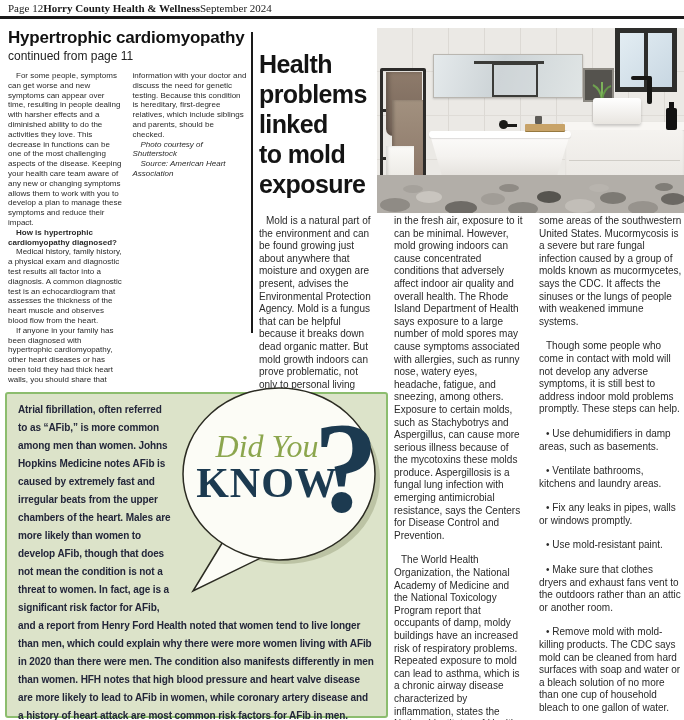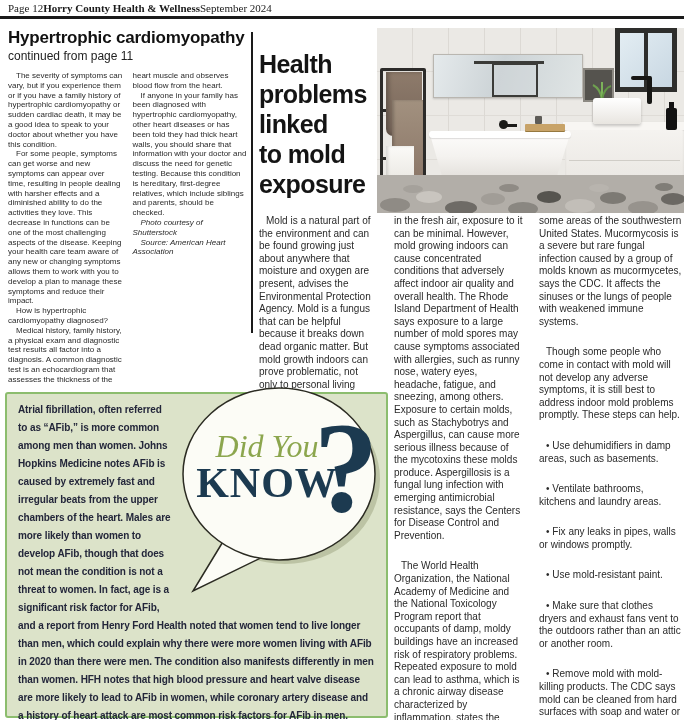--- a/index.html
+++ b/index.html
@@ -12,32 +12,32 @@
     padding:0 8px;box-sizing:border-box;font-family:"Liberation Serif",serif;font-size:11px;color:#1a1a1a;}
   .masthead .center{font-weight:bold;}
 
   
   .hcm{position:absolute;left:8px;top:28px;width:240px;}
   .hcm-title{font-size:17px;font-weight:bold;color:#111;letter-spacing:-.2px;line-height:20px;}
   .hcm-sub{font-size:12px;color:#222;margin-top:1px;line-height:15px;}
   .hcm-body{margin-top:7px;height:316px;column-count:2;column-gap:9px;column-fill:auto;
     font-size:8px;line-height:9.8px;color:#2a2a2a;}
   .hcm-body p{margin:0;text-indent:8px;}
-  .hcm-body p.subhead{font-weight:normal;}
+  .hcm-body p.subhead{font-weight:bold;}
   .hcm-body p.credit{font-style:italic;}
 
   .vrule{position:absolute;left:251px;top:32px;width:2px;height:301px;background:#1a1a1a;}
 
   
   .mold-headline{position:absolute;left:259px;top:49px;width:120px;
     font-size:25px;line-height:30px;font-weight:bold;color:#141414;letter-spacing:-.6px;
     white-space:pre-line;}
   .mcol{position:absolute;top:215px;font-size:10px;line-height:12.6px;color:#2a2a2a;}
   .mcol p{margin:0;text-indent:7px;}
-  .mcol p + p{margin-top:18px;}
+  .mcol p + p{margin-top:12px;}
   .mcol p.cont{text-indent:0;}
   .mcol-1{left:259px;width:119px;height:172px;}
   .mcol-2{left:394px;width:130px;height:505px;}
   .mcol-3{left:539px;width:143px;height:505px;}
 
   
   .photo{position:absolute;left:377px;top:28px;width:307px;height:185px;background:#ebe9e5;overflow:hidden;}
   .tiles{position:absolute;inset:0;background-image:
     repeating-linear-gradient(to right,transparent 0 35px,#dcd9d4 35px 36px),
     repeating-linear-gradient(to bottom,transparent 0 43px,#dfdcd7 43px 44px);}
@@ -95,21 +95,20 @@
   <div class="masthead">
     <span>Page 12</span>
     <span class="center">Horry County Health &amp; Wellness</span>
     <span>September 2024</span>
   </div>
 
   <div class="hcm">
     <div class="hcm-title">Hypertrophic cardiomyopathy</div>
     <div class="hcm-sub">continued from page 11</div>
     <div class="hcm-body">
-      <p>The severity of symptoms can vary, but if you experience them or if you have a family history of hypertrophic cardiomyopathy or sudden cardiac death, it may be a good idea to speak to your doctor about whether you have this condition.</p>
       <p>For some people, symptoms can get worse and new symptoms can appear over time, resulting in people dealing with harsher effects and a diminished ability to do the activities they love. This decrease in functions can be one of the most challenging aspects of the disease. Keeping your health care team aware of any new or changing symptoms allows them to work with you to develop a plan to manage these symptoms and reduce their impact.</p>
       <p class="subhead">How is hypertrophic cardiomyopathy diagnosed?</p>
       <p>Medical history, family history, a physical exam and diagnostic test results all factor into a diagnosis. A common diagnostic test is an echocardiogram that assesses the thickness of the heart muscle and observes blood flow from the heart.</p>
       <p>If anyone in your family has been diagnosed with hypertrophic cardiomyopathy, other heart diseases or has been told they had thick heart walls, you should share that information with your doctor and discuss the need for genetic testing. Because this condition is hereditary, first-degree relatives, which include siblings and parents, should be checked.</p>
       <p class="credit">Photo courtesy of Shutterstock</p>
       <p class="credit">Source: American Heart Association</p>
     </div>
   </div>
 
   <div class="vrule"></div>

